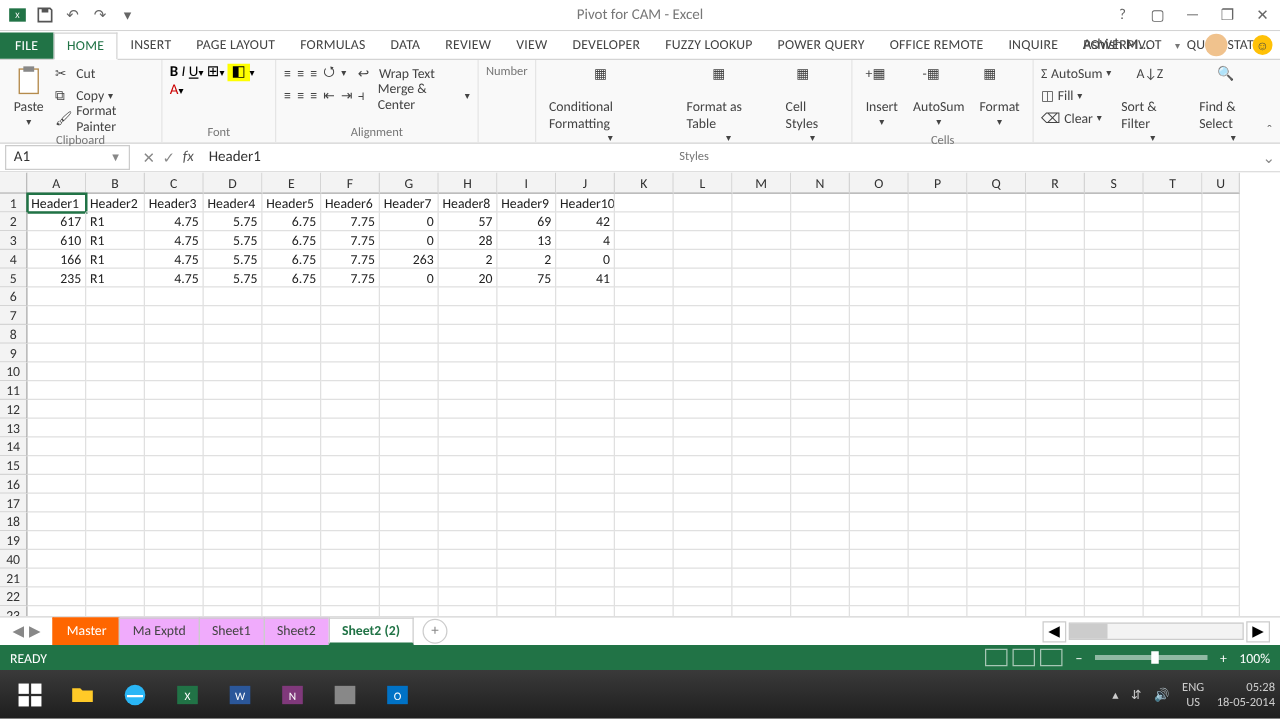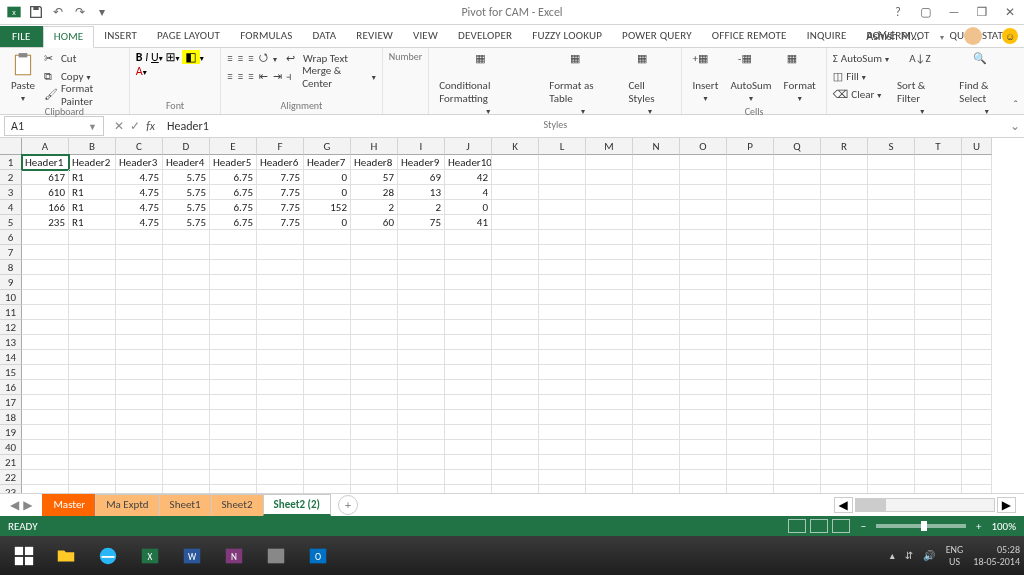--- a/index.html
+++ b/index.html
@@ -36,21 +36,21 @@
   .grid-area { position:relative; height:355px; background:#fff; overflow:hidden;}
   .grid-row { display:flex; height:15px;}
   .col-h { background:#f3f3f3; border-right:1px solid #d4d4d4; border-bottom:1px solid #aaa; text-align:center; font-size:11px; color:#333; height:17px; line-height:17px;}
   .row-h { width:22px; background:#f3f3f3; border-right:1px solid #aaa; border-bottom:1px solid #d4d4d4; text-align:center; font-size:11px; color:#333; height:15px; line-height:15px;}
   .corner { width:22px; height:17px; background:#f3f3f3; border-right:1px solid #aaa; border-bottom:1px solid #aaa;}
   .cell { border-right:1px solid #e0e0e0; border-bottom:1px solid #e0e0e0; height:15px; padding:0 3px; font-size:11px; color:#222; line-height:15px; overflow:hidden; white-space:nowrap;}
   .cell.num { text-align:right;}
   .cell.selected { outline:2px solid #217346; outline-offset:-1px; background:#fff;}
   .sheet-tabs { height:23px; border-top:1px solid #d4d4d4; display:flex; align-items:center; background:#fff; position:relative; padding-left:10px;}
   .sheet-nav { display:flex; gap:4px; color:#888; padding-right:10px;}
-  .sheet-tab { padding:3px 10px; border:1px solid #ccc; border-bottom:none; font-size:11px; color:#444; background:#fdba74; margin-right:-1px;}
+  .sheet-tab { padding:3px 10px; border:1px solid #ccc; border-bottom:none; font-size:11px; color:#444; background:#f0abfc; margin-right:-1px;}
   .sheet-tab.colored { background:#ff6600; color:#fff; border-color:#ff6600;}
   .sheet-tab.active { background:#fff; border-bottom:2px solid #217346; color:#217346; font-weight:bold;}
   .new-sheet { width:20px; height:20px; border:1px solid #ccc; border-radius:50%; display:flex; align-items:center; justify-content:center; margin-left:8px; color:#888;}
   .sheet-scroll { position:absolute; right:8px; display:flex; align-items:center; gap:2px;}
   .hscroll-track { width:140px; height:14px; border:1px solid #ccc; background:#f3f3f3; position:relative;}
   .hscroll-thumb { position:absolute; left:0; top:0; width:30px; height:12px; background:#ccc;}
   .status-bar { height:20px; background:#217346; color:#fff; display:flex; align-items:center; justify-content:space-between; padding:0 8px; font-size:11px;}
   .sb-right { display:flex; align-items:center; gap:10px;}
   .view-btns { display:flex; gap:4px;}
   .view-btn { width:18px; height:14px; border:1px solid rgba(255,255,255,0.6);}
@@ -393,21 +393,21 @@
         <div class="cell" style="width: 30px;"></div>
       </div>
       <div class="grid-row">
         <div class="row-h">4</div>
         <div class="cell num" style="width: 47px;">166</div>
         <div class="cell" style="width: 47px;">R1</div>
         <div class="cell num" style="width: 47px;">4.75</div>
         <div class="cell num" style="width: 47px;">5.75</div>
         <div class="cell num" style="width: 47px;">6.75</div>
         <div class="cell num" style="width: 47px;">7.75</div>
-        <div class="cell num" style="width: 47px;">152</div>
+        <div class="cell num" style="width: 47px;">263</div>
         <div class="cell num" style="width: 47px;">2</div>
         <div class="cell num" style="width: 47px;">2</div>
         <div class="cell num" style="width: 47px;">0</div>
         <div class="cell" style="width: 47px;"></div>
         <div class="cell" style="width: 47px;"></div>
         <div class="cell" style="width: 47px;"></div>
         <div class="cell" style="width: 47px;"></div>
         <div class="cell" style="width: 47px;"></div>
         <div class="cell" style="width: 47px;"></div>
         <div class="cell" style="width: 47px;"></div>
@@ -418,21 +418,21 @@
       </div>
       <div class="grid-row">
         <div class="row-h">5</div>
         <div class="cell num" style="width: 47px;">235</div>
         <div class="cell" style="width: 47px;">R1</div>
         <div class="cell num" style="width: 47px;">4.75</div>
         <div class="cell num" style="width: 47px;">5.75</div>
         <div class="cell num" style="width: 47px;">6.75</div>
         <div class="cell num" style="width: 47px;">7.75</div>
         <div class="cell num" style="width: 47px;">0</div>
-        <div class="cell num" style="width: 47px;">60</div>
+        <div class="cell num" style="width: 47px;">20</div>
         <div class="cell num" style="width: 47px;">75</div>
         <div class="cell num" style="width: 47px;">41</div>
         <div class="cell" style="width: 47px;"></div>
         <div class="cell" style="width: 47px;"></div>
         <div class="cell" style="width: 47px;"></div>
         <div class="cell" style="width: 47px;"></div>
         <div class="cell" style="width: 47px;"></div>
         <div class="cell" style="width: 47px;"></div>
         <div class="cell" style="width: 47px;"></div>
         <div class="cell" style="width: 47px;"></div>

